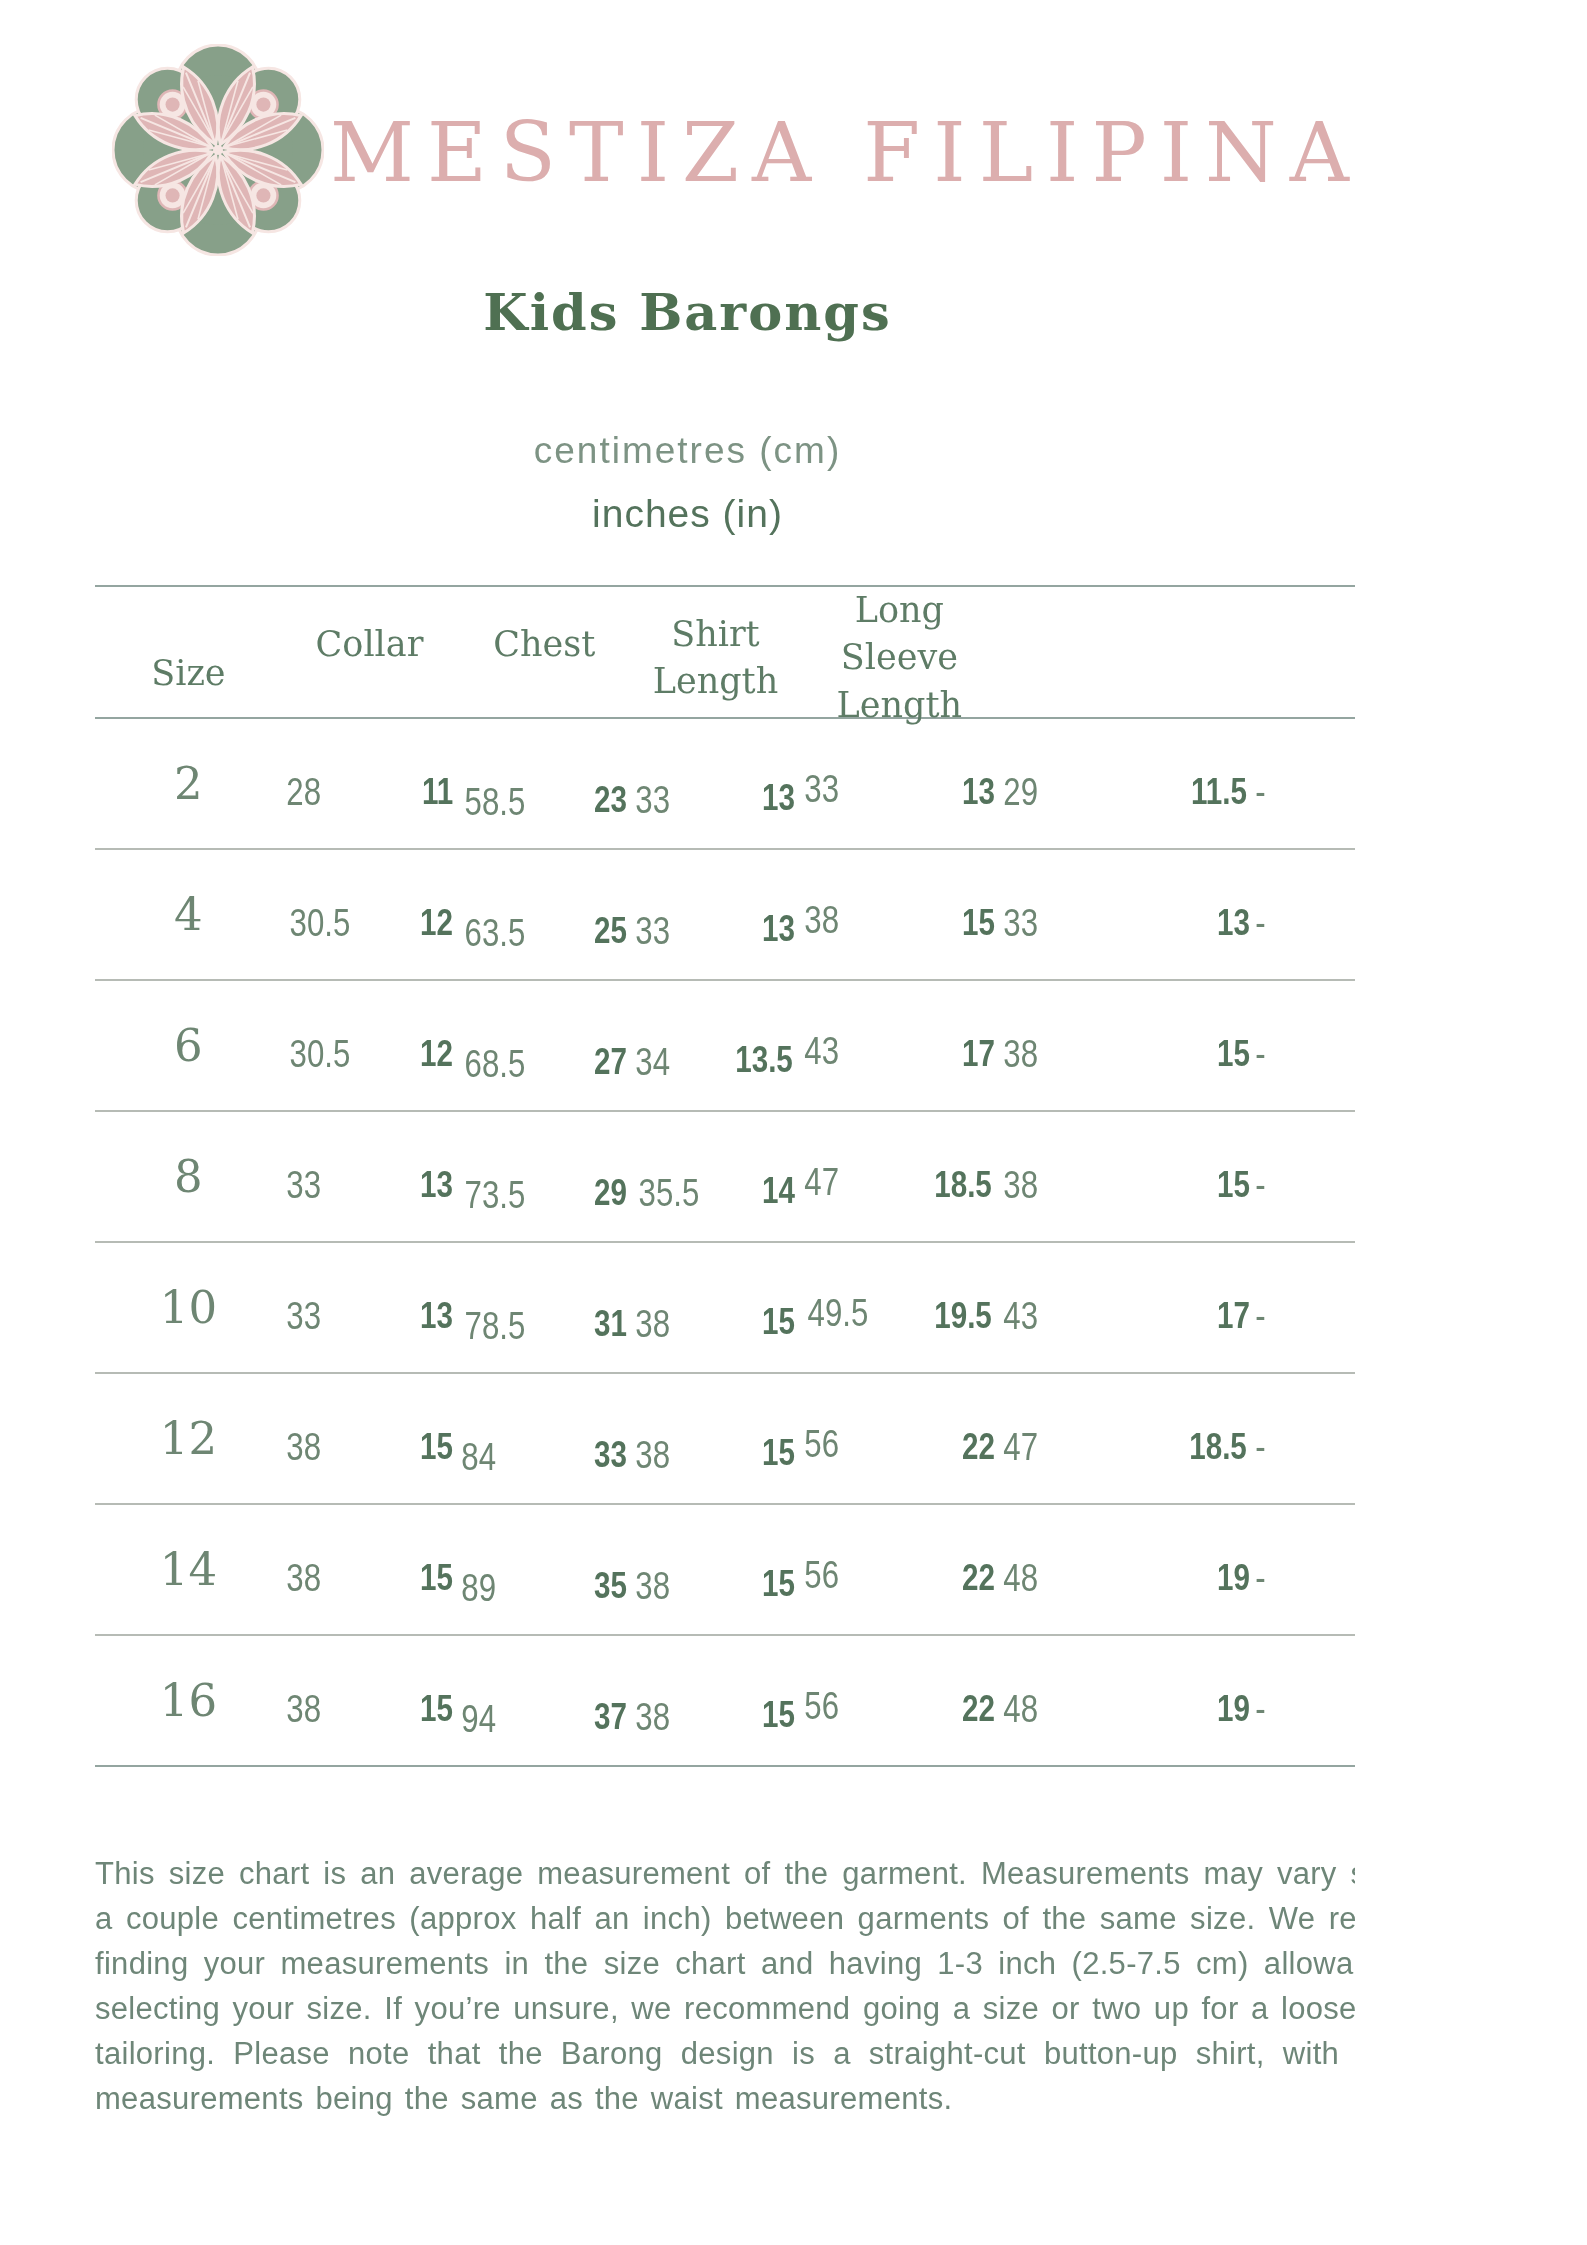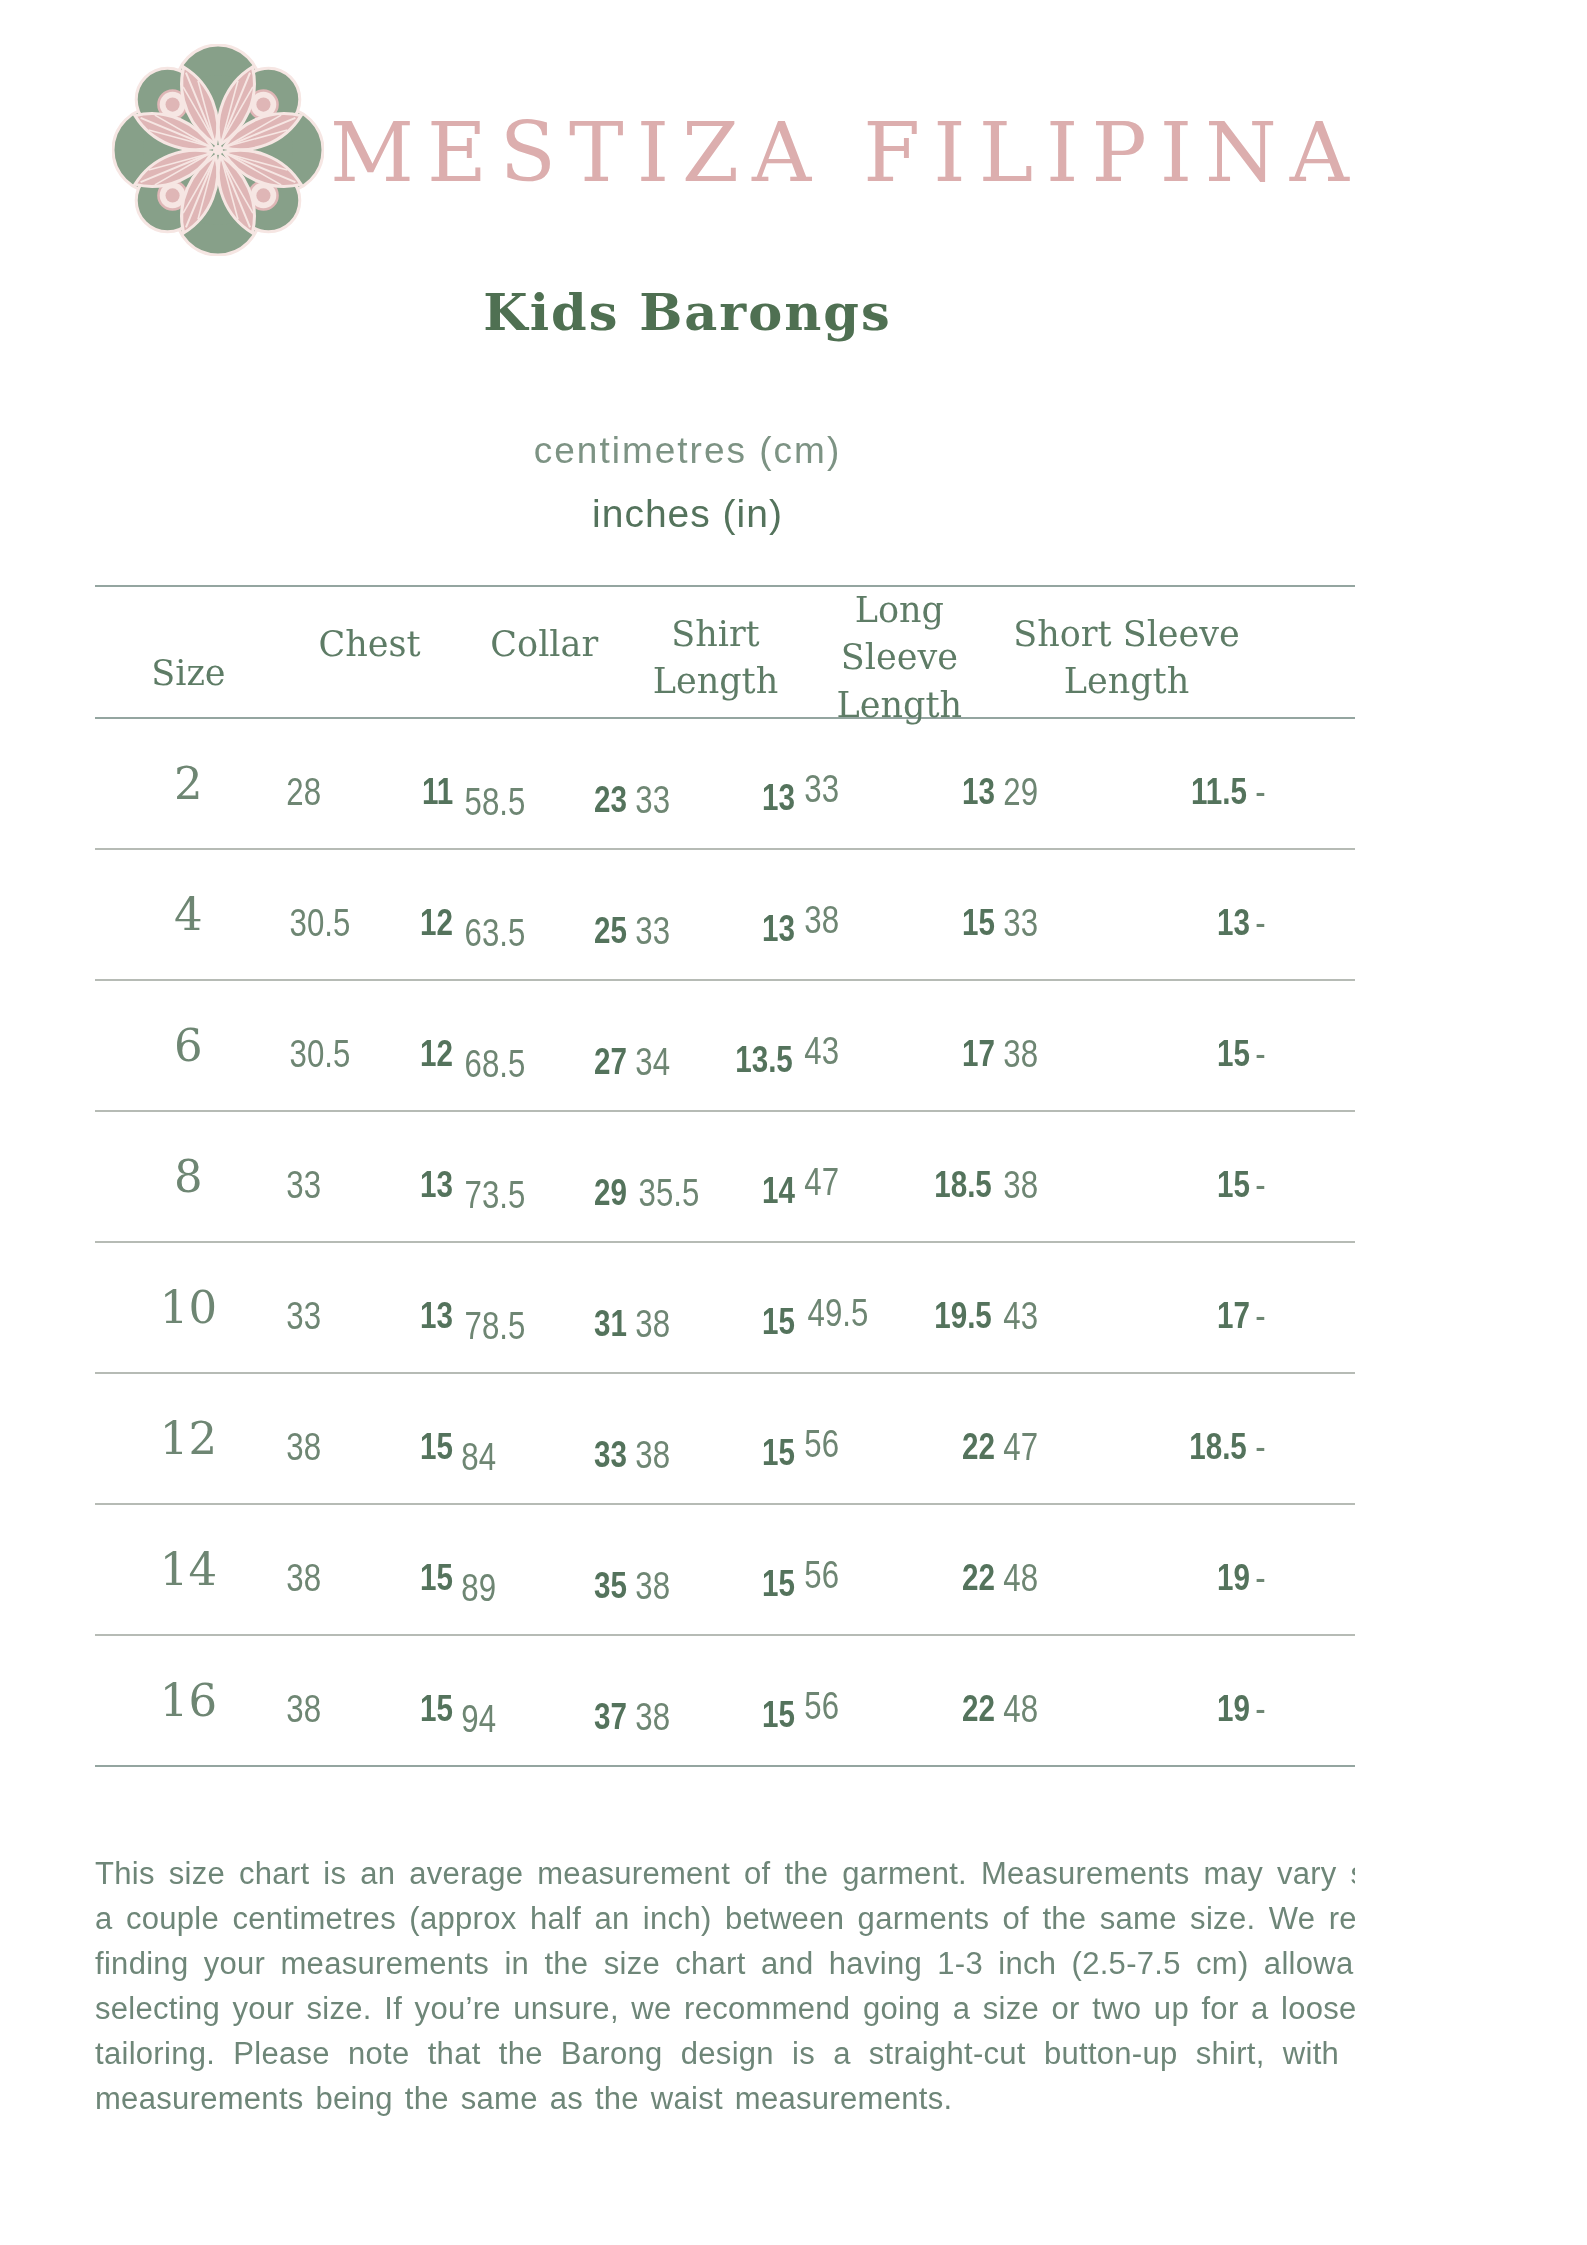--- a/index.html
+++ b/index.html
@@ -157,25 +157,24 @@
   <div class="brand">MESTIZA FILIPINA</div>
 
   <h1 class="title">Kids Barongs</h1>
 
   <div class="unit-cm">centimetres (cm)</div>
   <div class="unit-in">inches (in)</div>
 
   <section class="table">
     <div class="thead">
       <div class="th th-size">Size</div>
+      <div class="th th-collar">Collar</div>
       <div class="th th-chest">Chest</div>
-      <div class="th th-collar">Collar</div>
       <div class="th">Shirt Length</div>
       <div class="th">Long Sleeve Length</div>
-      <div class="th">Short Sleeve Length</div>
     </div>
     <div id="rows">
         <div class="trow">
           <div class="size-cell">2</div>
           <div class="cell">
             <span class="cm">28</span>
             <span class="inch">11</span>
           </div>
           <div class="cell">
             <span class="cm">58.5</span>

